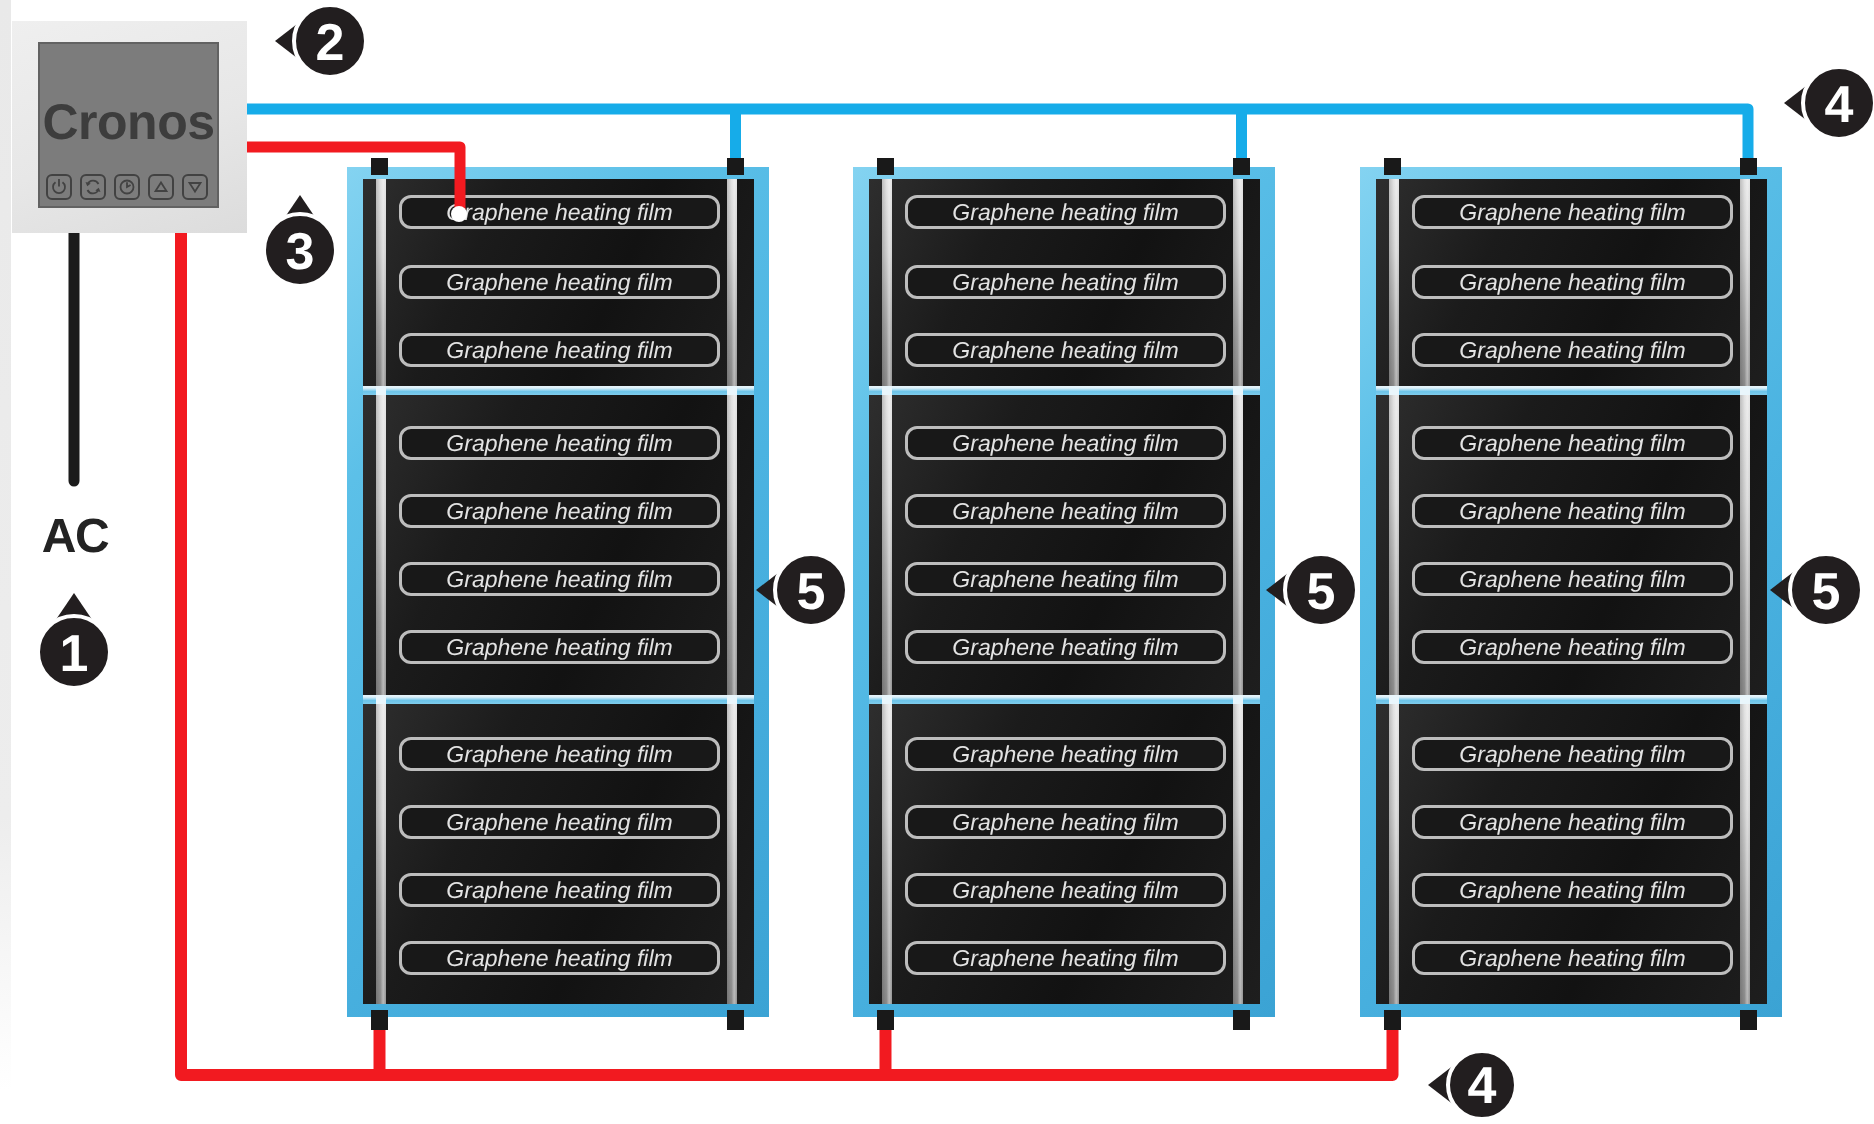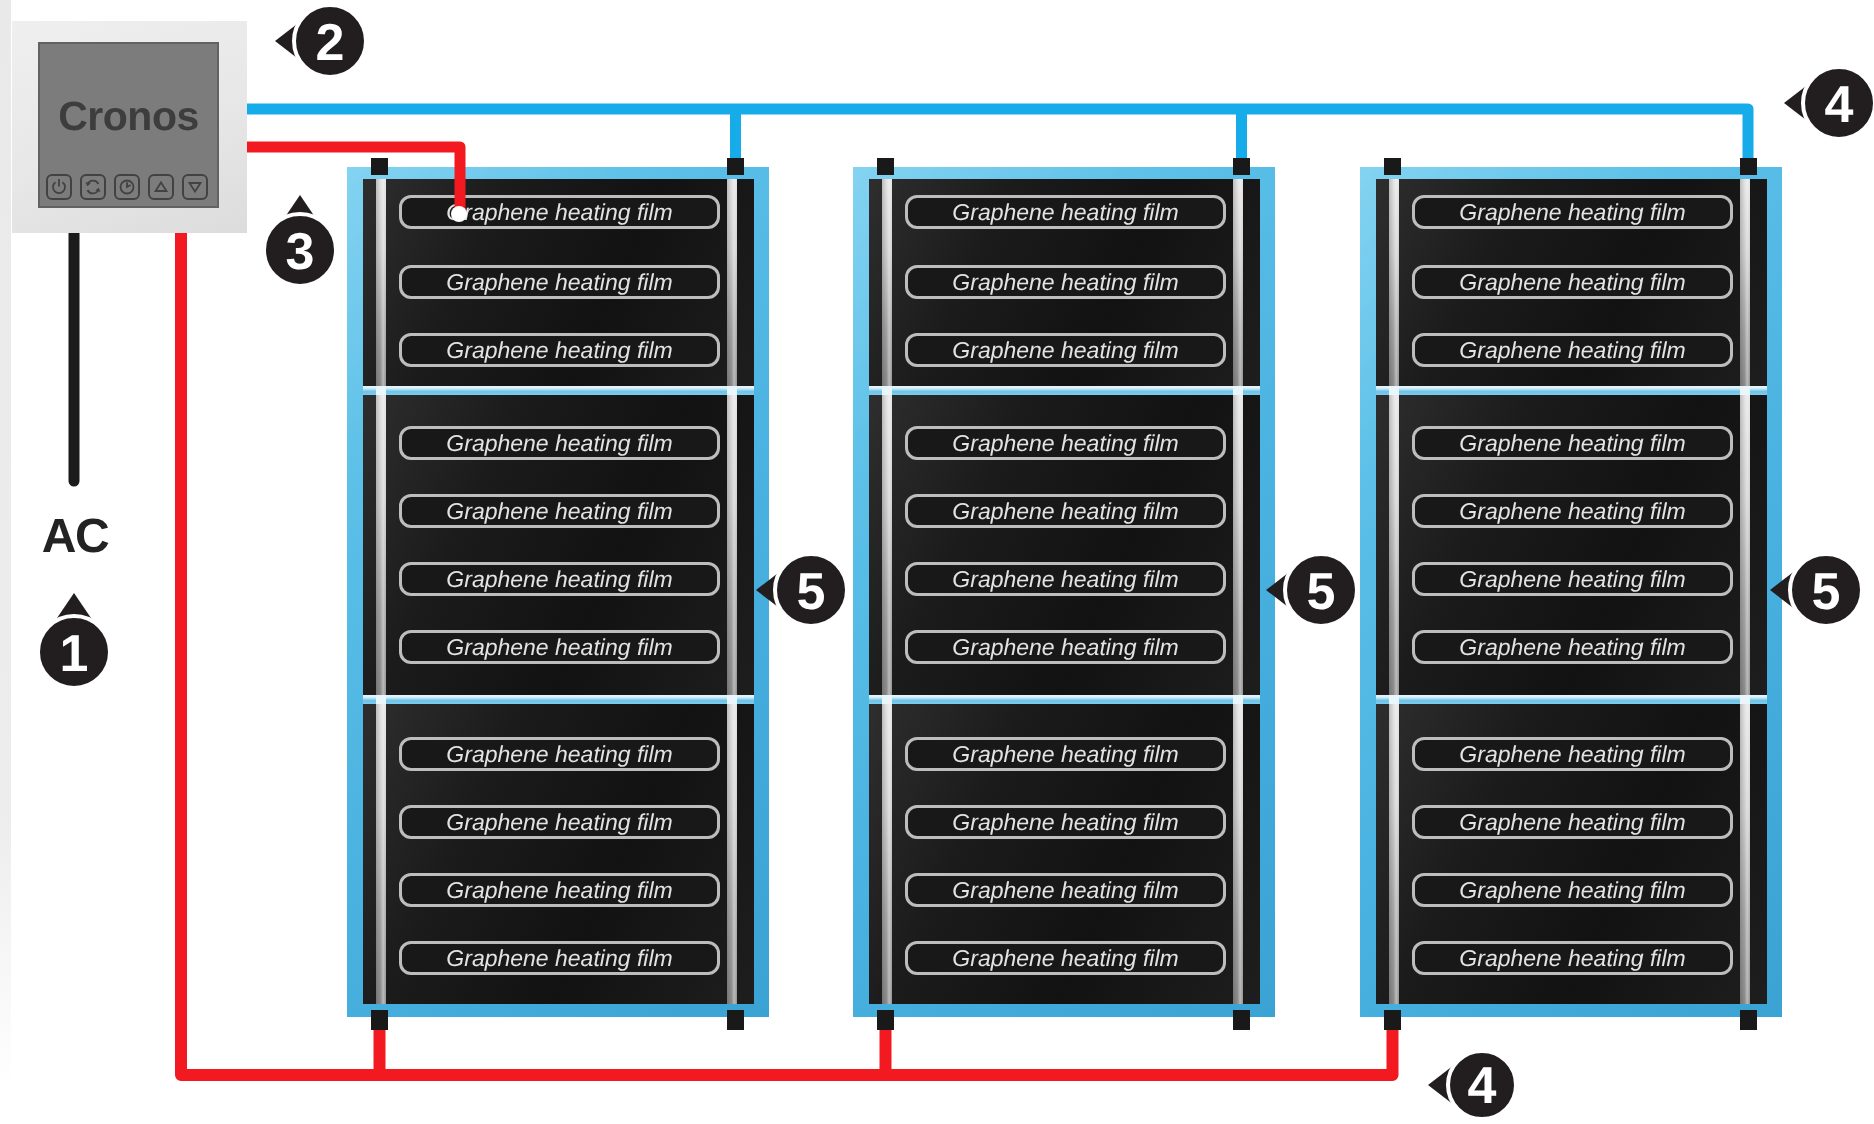--- a/index.html
+++ b/index.html
@@ -26,21 +26,21 @@
   .stl{left:13px;} .str{right:17px;}
   .row{position:absolute;left:36px;width:315px;height:28px;border:3px solid #bdbdbd;
     border-radius:12px;background:#181818;color:#e3e3e3;
     font:italic 23px/29px "Liberation Sans",sans-serif;text-align:center;}
   
   #thermo{position:absolute;left:12px;top:21px;width:235px;height:212px;
     background:linear-gradient(160deg,#efefef 0%,#e7e7e7 55%,#dcdcdc 100%);}
   #screen{position:absolute;left:26px;top:21px;width:177px;height:162px;
     background:#7c7c7c;border:2px solid #626262;}
   #cronos{position:absolute;left:0;width:177px;top:49px;text-align:center;
-    font-weight:bold;font-size:41px;color:#3d3d3d;letter-spacing:-0.5px;}
+    font-weight:bold;font-size:50px;color:#3d3d3d;letter-spacing:-0.5px;}
   .btn{position:absolute;top:130px;width:22px;height:22px;border:2px solid #424242;
     border-radius:6px;}
   
   svg text{font-family:"Liberation Sans",sans-serif;font-weight:bold;}
 </style>
 </head>
 <body>
 
 <div class="abs" style="left:0;top:0;width:11px;height:1090px;z-index:0;
      background:linear-gradient(#e9e9e9 0%,#ededed 75%,#ffffff 100%);"></div>

